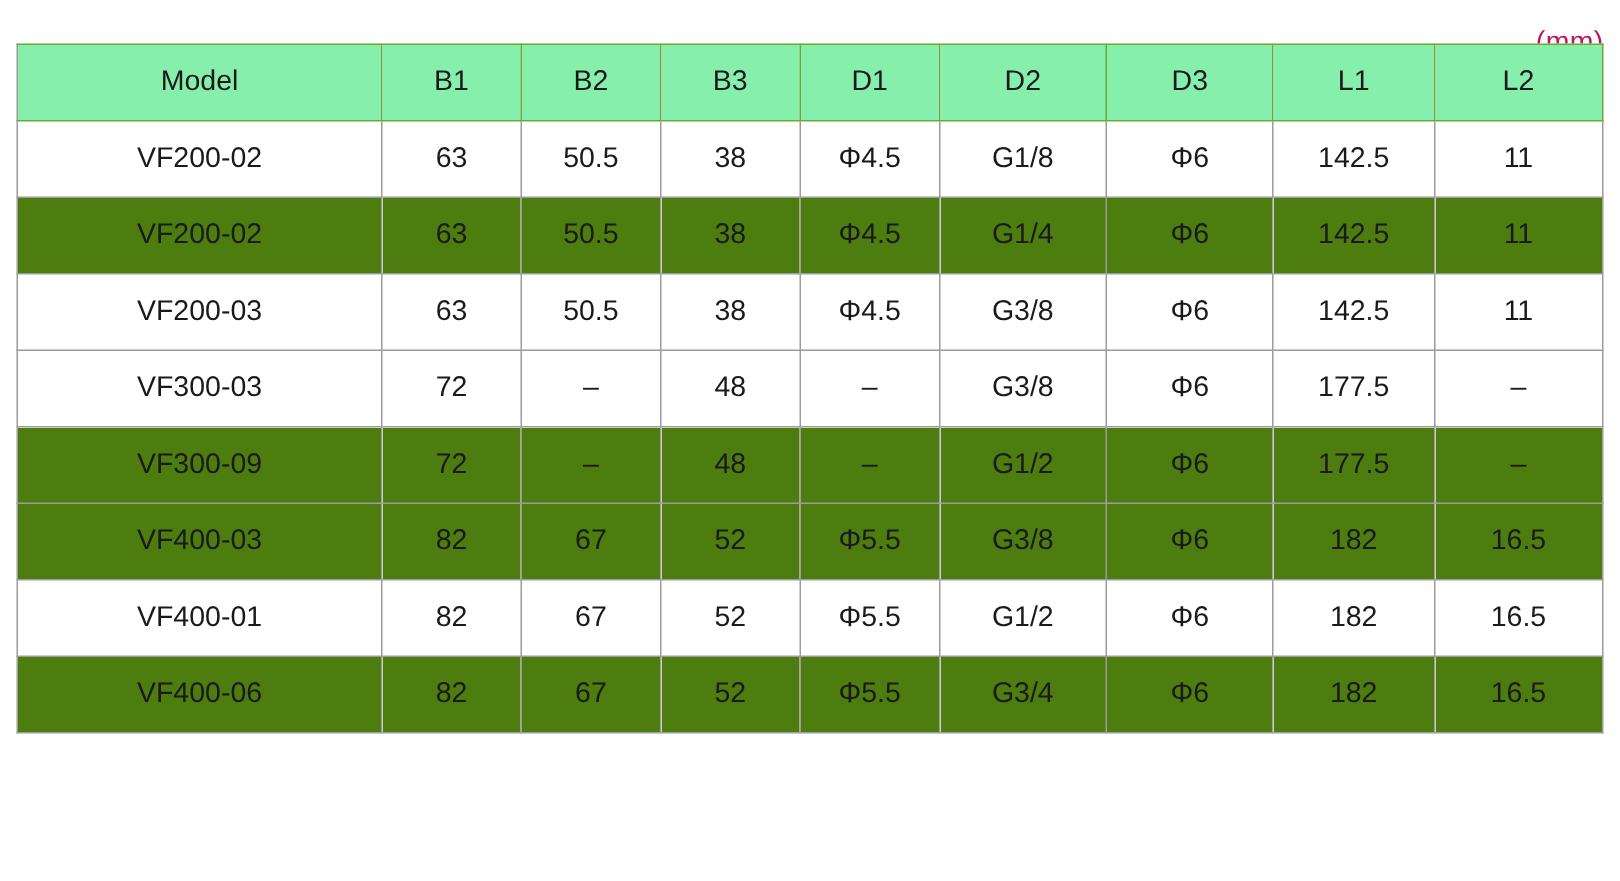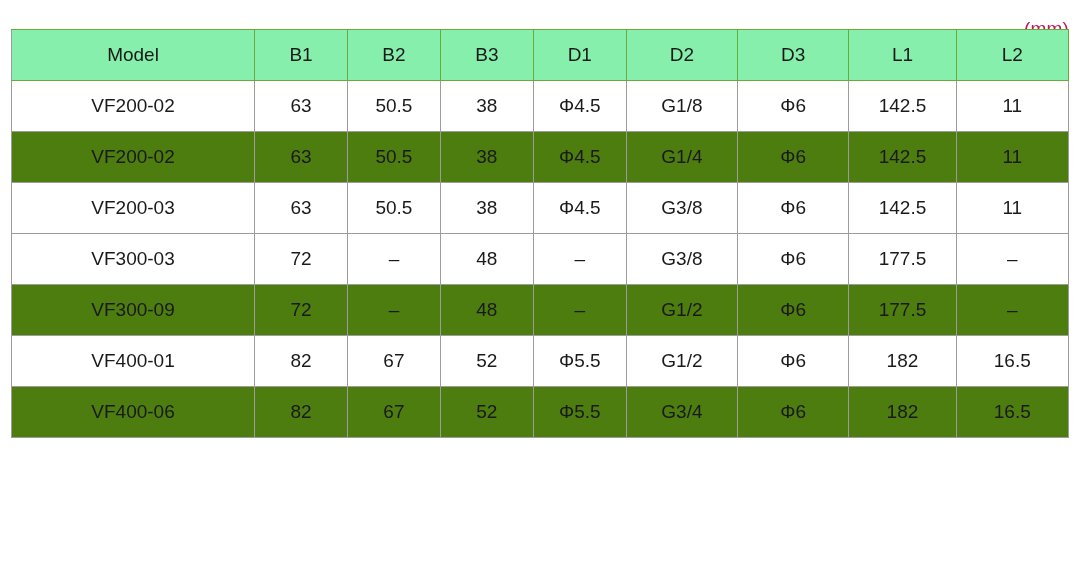--- a/index.html
+++ b/index.html
@@ -159,20 +159,31 @@
           <td>VF300-09</td>
           <td>72</td>
           <td>–</td>
           <td>48</td>
           <td>–</td>
           <td>G1/2</td>
           <td>Φ6</td>
           <td>177.5</td>
           <td>–</td>
         </tr>
+        <tr class="even">
+          <td>VF400-03</td>
+          <td>82</td>
+          <td>67</td>
+          <td>52</td>
+          <td>Φ5.5</td>
+          <td>G3/8</td>
+          <td>Φ6</td>
+          <td>182</td>
+          <td>16.5</td>
+        </tr>
         <tr class="odd">
           <td>VF400-01</td>
           <td>82</td>
           <td>67</td>
           <td>52</td>
           <td>Φ5.5</td>
           <td>G1/2</td>
           <td>Φ6</td>
           <td>182</td>
           <td>16.5</td>

